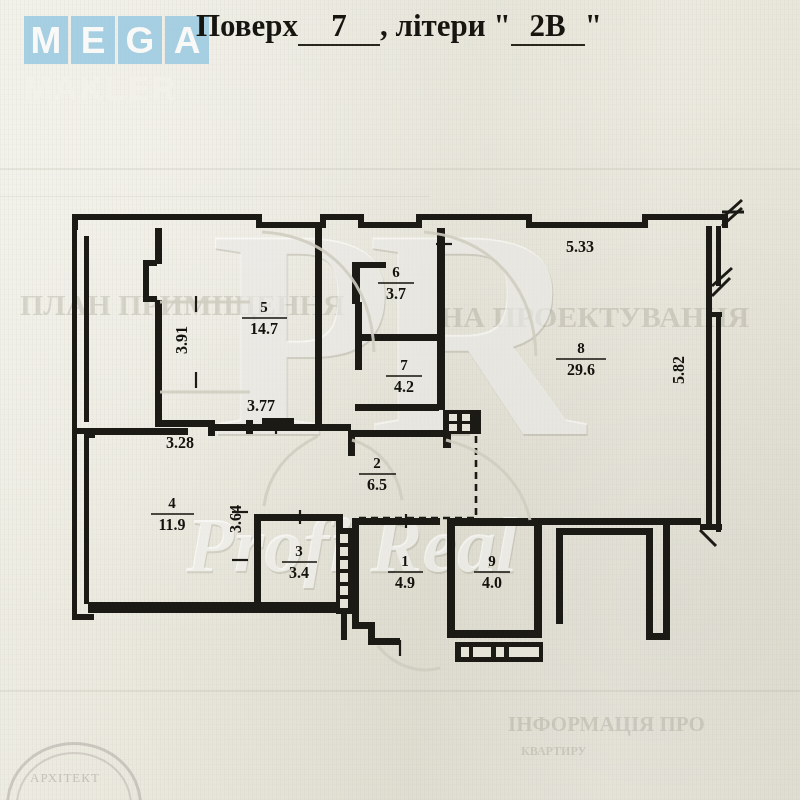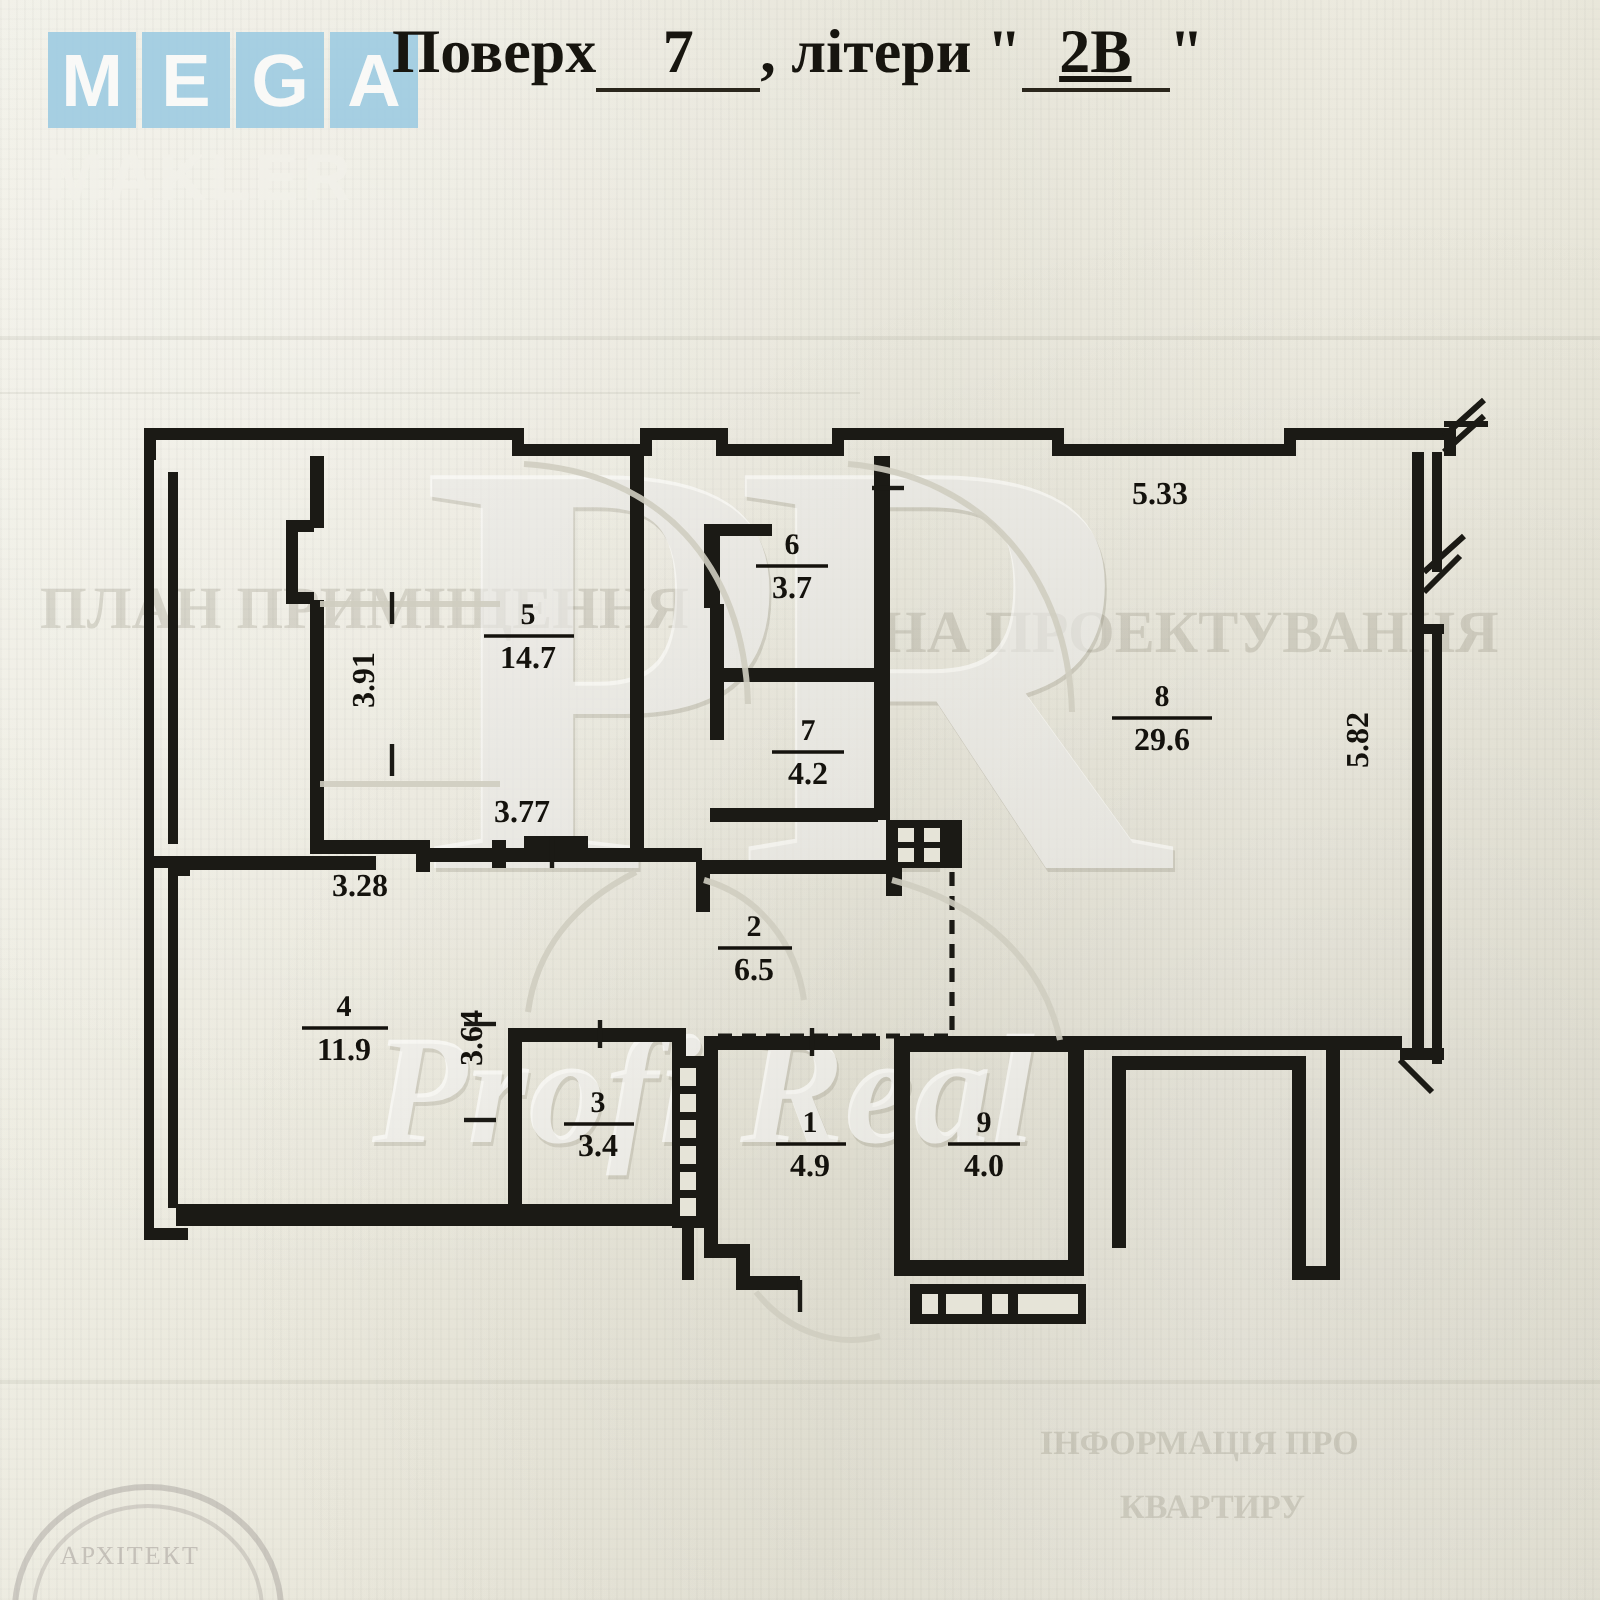--- a/index.html
+++ b/index.html
@@ -47,21 +47,21 @@
     position:absolute;left:196px;top:8px;width:470px;height:44px;
     color:#17150f;font-size:31px;font-weight:700;
     font-family:"Liberation Serif",serif;
     white-space:nowrap;
   }
   #title .ul{
     display:inline-block;border-bottom:2px solid #2a261c;
     text-align:center;
   }
   #title .u-floor{width:82px;}
-  #title .u-lit{width:74px;text-decoration:underline;}
+  #title .u-lit{width:74px;}
 
   
   #wm-pr{
     position:absolute;left:210px;top:183px;
     font-family:"Liberation Serif",serif;
     font-size:300px;font-weight:700;line-height:1;
     color:rgba(255,255,255,.55);
     text-shadow:1px 2px 0 rgba(120,115,95,.22);
     letter-spacing:-26px;
     pointer-events:none;user-select:none;
@@ -120,22 +120,22 @@
 <body>
 
 <div id="paper"></div>
 <div class="crease" style="left:0;top:168px;width:800px;height:2px;"></div>
 <div class="crease" style="left:0;top:196px;width:430px;height:1px;"></div>
 <div class="crease" style="left:0;top:690px;width:800px;height:2px;"></div>
 
 <div id="ghosts">
     <div class="ghost" style="left: 20px; top: 288px; font-size: 30px;">ПЛАН ПРИМІЩЕННЯ</div>
     <div class="ghost" style="left: 440px; top: 300px; font-size: 30px;">НА ПРОЕКТУВАННЯ</div>
-    <div class="ghost" style="left: 520px; top: 712px; font-size: 17px; font-family: Liberation Serif, serif;">ІНФОРМАЦІЯ ПРО</div>
-    <div class="ghost" style="left: 560px; top: 744px; font-size: 17px;">КВАРТИРУ</div>
+    <div class="ghost" style="left: 508px; top: 712px; font-size: 21px; font-family: Liberation Serif, serif;">ІНФОРМАЦІЯ ПРО</div>
+    <div class="ghost" style="left: 521px; top: 744px; font-size: 12px;">КВАРТИРУ</div>
   </div>
 
 <div id="wm-pr">PR</div>
 <div id="wm-profireal">Profi Real</div>
 
 <div id="stamp"></div>
 <div id="stamp-text">АРХІТЕКТ</div>
 
 <div id="logo">
   <div class="mega-row">

